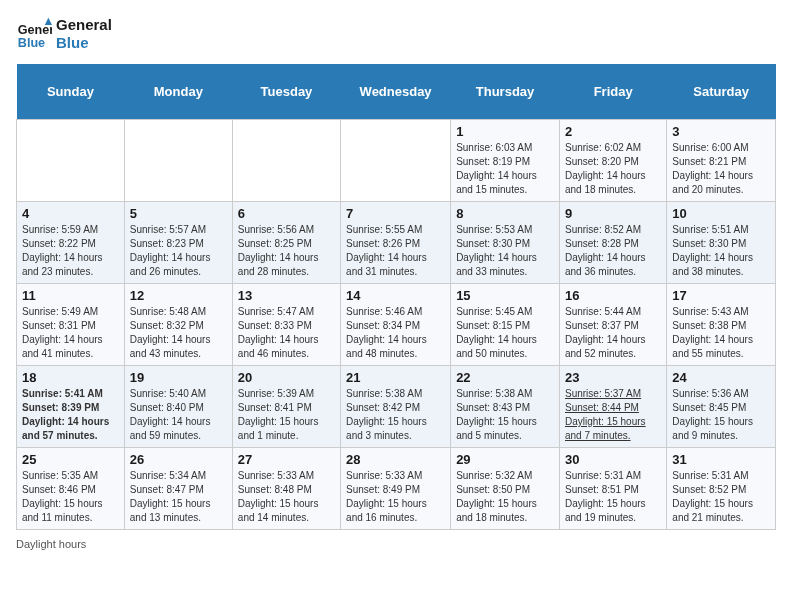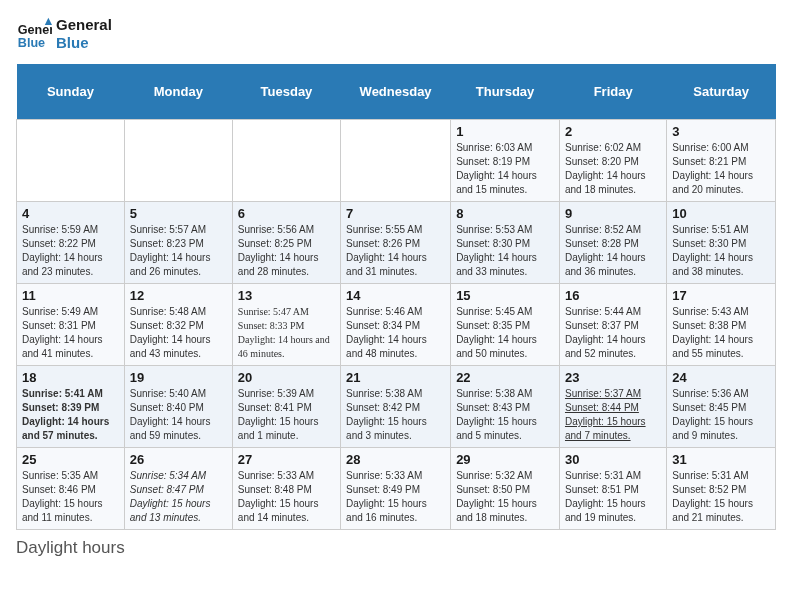--- a/index.html
+++ b/index.html
@@ -186,34 +186,34 @@
 Daylight: 14 hours and 41 minutes.</div>
         </td>
         <td>
           <span class="day-num">12</span>
           <div class="day-info" style="white-space: pre-line;">Sunrise: 5:48 AM
 Sunset: 8:32 PM
 Daylight: 14 hours and 43 minutes.</div>
         </td>
         <td>
           <span class="day-num">13</span>
-          <div class="day-info" style="white-space: pre-line; font-family: Liberation Serif, serif;">Sunrise: 5:47 AM
+          <div class="day-info" style="white-space: pre-line;">Sunrise: 5:47 AM
 Sunset: 8:33 PM
 Daylight: 14 hours and 46 minutes.</div>
         </td>
         <td>
           <span class="day-num">14</span>
           <div class="day-info" style="white-space: pre-line;">Sunrise: 5:46 AM
 Sunset: 8:34 PM
 Daylight: 14 hours and 48 minutes.</div>
         </td>
         <td>
           <span class="day-num">15</span>
           <div class="day-info" style="white-space: pre-line;">Sunrise: 5:45 AM
-Sunset: 8:35 PM
+Sunset: 8:15 PM
 Daylight: 14 hours and 50 minutes.</div>
         </td>
         <td>
           <span class="day-num">16</span>
           <div class="day-info" style="white-space: pre-line;">Sunrise: 5:44 AM
 Sunset: 8:37 PM
 Daylight: 14 hours and 52 minutes.</div>
         </td>
         <td>
           <span class="day-num">17</span>
@@ -268,21 +268,21 @@
       </tr>
       <tr>
         <td>
           <span class="day-num">25</span>
           <div class="day-info" style="white-space: pre-line;">Sunrise: 5:35 AM
 Sunset: 8:46 PM
 Daylight: 15 hours and 11 minutes.</div>
         </td>
         <td>
           <span class="day-num">26</span>
-          <div class="day-info" style="white-space: pre-line; font-style: italic;">Sunrise: 5:34 AM
+          <div class="day-info" style="white-space: pre-line;">Sunrise: 5:34 AM
 Sunset: 8:47 PM
 Daylight: 15 hours and 13 minutes.</div>
         </td>
         <td>
           <span class="day-num">27</span>
           <div class="day-info" style="white-space: pre-line;">Sunrise: 5:33 AM
 Sunset: 8:48 PM
 Daylight: 15 hours and 14 minutes.</div>
         </td>
         <td>
@@ -306,13 +306,13 @@
         <td>
           <span class="day-num">31</span>
           <div class="day-info" style="white-space: pre-line;">Sunrise: 5:31 AM
 Sunset: 8:52 PM
 Daylight: 15 hours and 21 minutes.</div>
         </td>
       </tr>
     </tbody>
 </table>
 
-<div style="margin-top:8px; font-size:17px; color:#555;">Daylight hours</div>
+<div style="margin-top:8px; font-size:11px; color:#555;">Daylight hours</div>
 
 </body></html>

